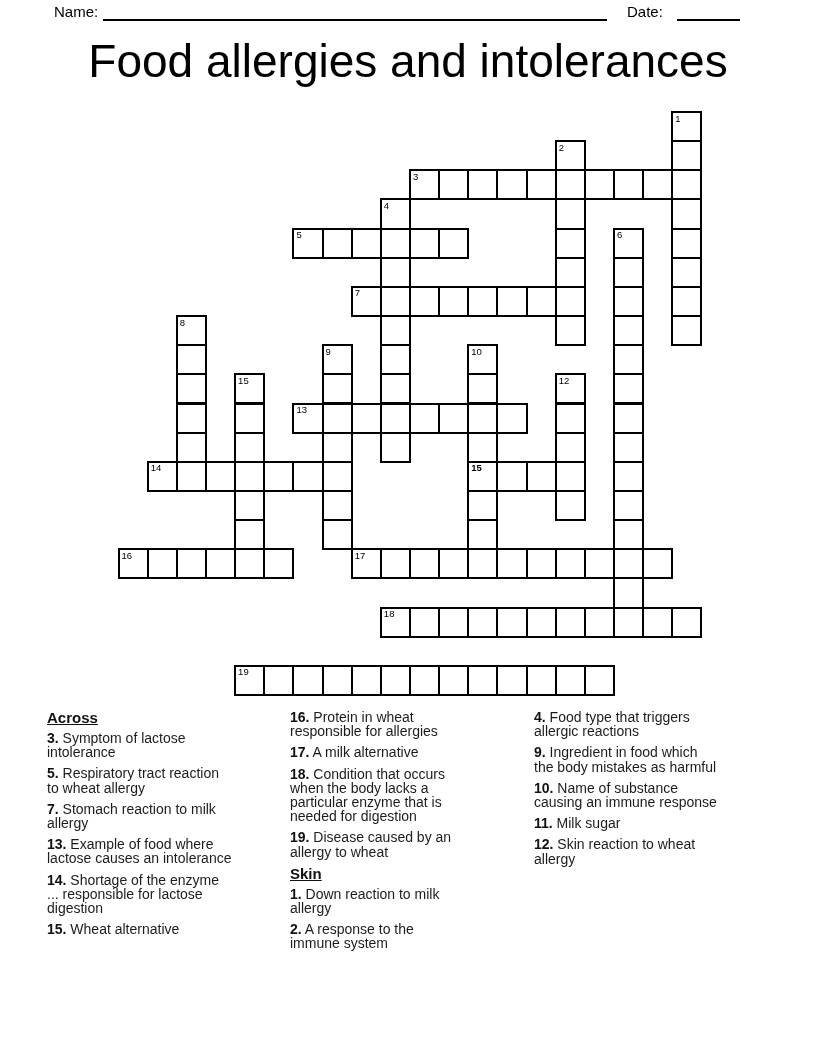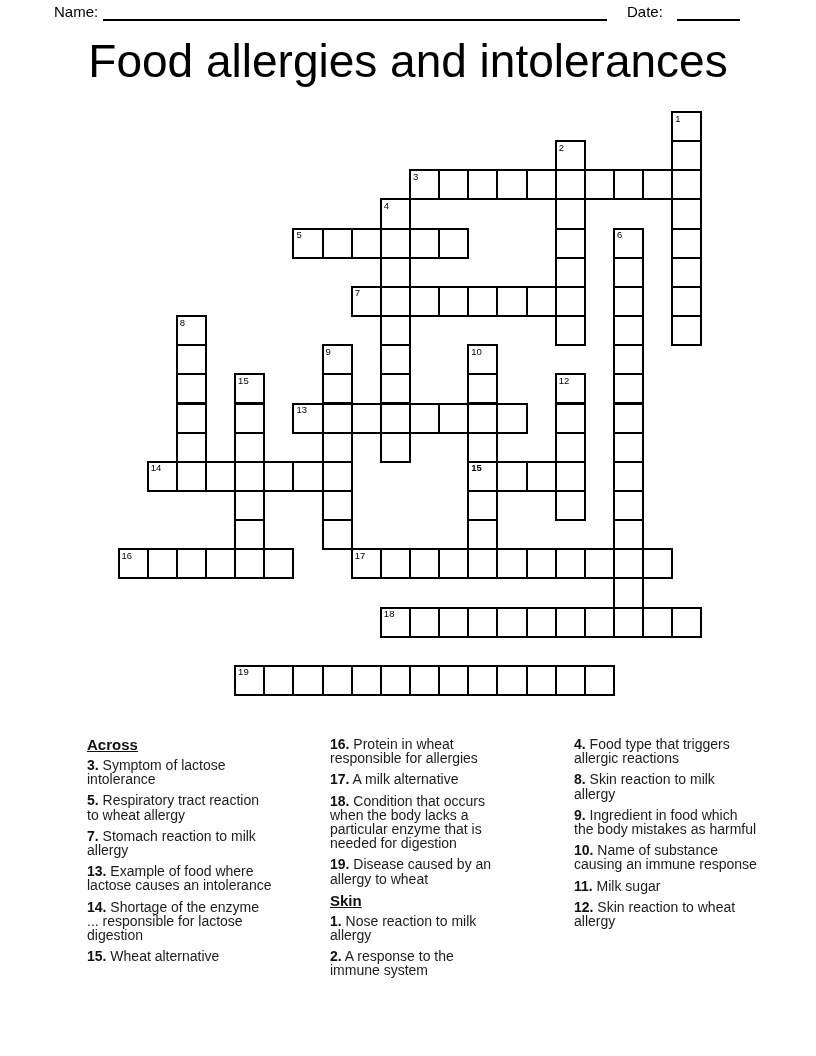--- a/index.html
+++ b/index.html
@@ -14,21 +14,21 @@
   .title{position:absolute;left:0;top:37px;width:816px;margin:0;text-align:center;
          font-size:46px;font-weight:400;line-height:1.05;color:#000;}
 
   
   .grid{position:absolute;left:0;top:0;width:816px;height:700px;}
   .cell{position:absolute;width:31.15px;height:31.15px;box-sizing:border-box;
         border:2px solid #000;background:#fff;}
   .cellnum{position:absolute;top:0.5px;left:2px;font-size:9.5px;line-height:10px;color:#000;}
 
   
-  .clue-col{position:absolute;top:737px;font-size:14px;line-height:14.2px;color:#1c1c1c;margin-left:40px;}
+  .clue-col{position:absolute;top:710px;font-size:14px;line-height:14.2px;color:#1c1c1c;}
   .heading{font-weight:bold;text-decoration:underline;font-size:15px;line-height:16px;
            margin:0 0 5px 0;color:#111;}
   .clue{margin:0 0 7px 0;}
   .cnum{font-weight:bold;color:#111;}
 </style>
 </head>
 <body>
 
 <div class="page">
 
@@ -226,25 +226,24 @@
       <div class="clue"><span class="cnum">13.</span> <span>Example of food where lactose causes an intolerance</span></div>
       <div class="clue"><span class="cnum">14.</span> <span>Shortage of the enzyme ... responsible for lactose digestion</span></div>
       <div class="clue"><span class="cnum">15.</span> <span>Wheat alternative</span></div>
     </div>
   <div class="clue-col" id="col2" style="left:290px;width:163px">
       <div class="clue"><span class="cnum">16.</span> <span>Protein in wheat responsible for allergies</span></div>
       <div class="clue"><span class="cnum">17.</span> <span>A milk alternative</span></div>
       <div class="clue"><span class="cnum">18.</span> <span>Condition that occurs when the body lacks a particular enzyme that is needed for digestion</span></div>
       <div class="clue"><span class="cnum">19.</span> <span>Disease caused by an allergy to wheat</span></div>
       <div class="heading">Skin</div>
-      <div class="clue"><span class="cnum">1.</span> <span>Nose reaction to milk allergy</span></div>
+      <div class="clue"><span class="cnum">1.</span> <span>Down reaction to milk allergy</span></div>
       <div class="clue"><span class="cnum">2.</span> <span>A response to the immune system</span></div>
     </div>
   <div class="clue-col" id="col3" style="left:534px;width:183.5px">
       <div class="clue"><span class="cnum">4.</span> <span>Food type that triggers allergic reactions</span></div>
-      <div class="clue"><span class="cnum">8.</span> <span>Skin reaction to milk allergy</span></div>
       <div class="clue"><span class="cnum">9.</span> <span>Ingredient in food which the body mistakes as harmful</span></div>
       <div class="clue"><span class="cnum">10.</span> <span>Name of substance causing an immune response</span></div>
       <div class="clue"><span class="cnum">11.</span> <span>Milk sugar</span></div>
       <div class="clue"><span class="cnum">12.</span> <span>Skin reaction to wheat allergy</span></div>
     </div>
 
 </div>
 
 </body></html>

